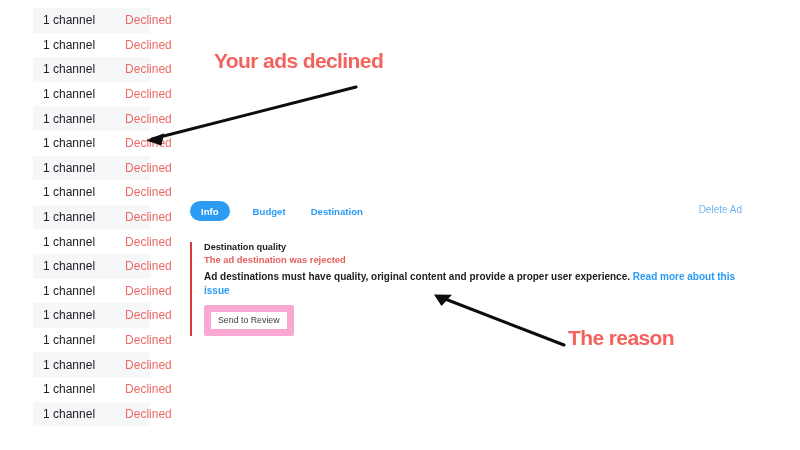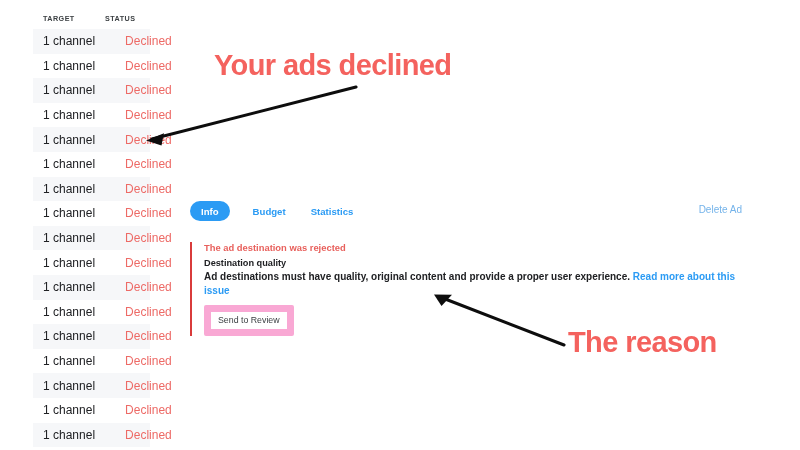--- a/index.html
+++ b/index.html
@@ -131,45 +131,41 @@
     border: 7px solid #f9a8d4;
     border-radius: 2px;
     padding: 4px 7px;
     cursor: pointer;
     line-height: 1;
   }
 
   
   .annotation {
     position: absolute;
-    font-size: 29px;
+    font-size: 21px;
     font-weight: bold;
     color: #f4625e;
     letter-spacing: -0.6px;
     white-space: nowrap;
   }
   #annotation-ads-declined { left: 214px; top: 49px; }
   #annotation-the-reason   { left: 568px; top: 326px; }
 
   #annotation-arrows {
     position: absolute;
     left: 0; top: 0;
     width: 800px;
     height: 450px;
     pointer-events: none;
   }
 </style>
 </head>
 <body>
 
 <div id="ads-table">
-  <div class="table-head">
-    <div class="th col-target">TARGET</div>
-    <div class="th col-status">STATUS</div>
-  </div>
   <div id="table-body">
       <div class="table-row striped">
         <div class="cell col-target">1 channel</div>
         <div class="cell col-status">Declined</div>
       </div>
       <div class="table-row">
         <div class="cell col-target">1 channel</div>
         <div class="cell col-status">Declined</div>
       </div>
       <div class="table-row striped">
@@ -233,27 +229,27 @@
         <div class="cell col-status">Declined</div>
       </div>
     </div>
 </div>
 
 <div id="detail-panel">
 
   <div id="tab-bar">
     <div class="tab active">Info</div>
     <div class="tab">Budget</div>
-    <div class="tab">Statistics</div>
+    <div class="tab">Destination</div>
     <div id="delete-ad-link">Delete Ad</div>
   </div>
 
   <div id="rejection-notice">
+    <div id="notice-subtitle">Destination quality</div>
     <div id="notice-title">The ad destination was rejected</div>
-    <div id="notice-subtitle">Destination quality</div>
     <div id="notice-body"><span>Ad destinations must have quality, original content and provide a proper user experience.</span> <a id="notice-link">Read more about this issue</a></div>
     <button id="send-to-review-button">Send to Review</button>
   </div>
 
 </div>
 
 <div class="annotation" id="annotation-ads-declined">Your ads declined</div>
 <div class="annotation" id="annotation-the-reason">The reason</div>
 
 <svg id="annotation-arrows" viewBox="0 0 800 450">

